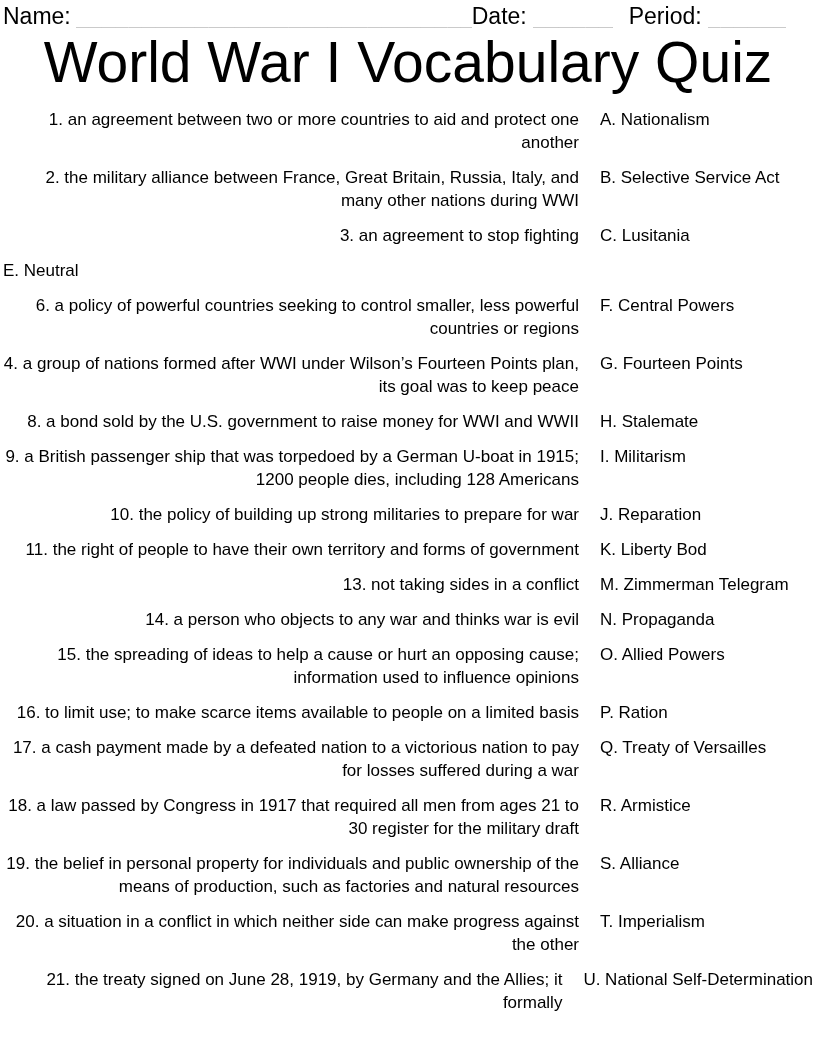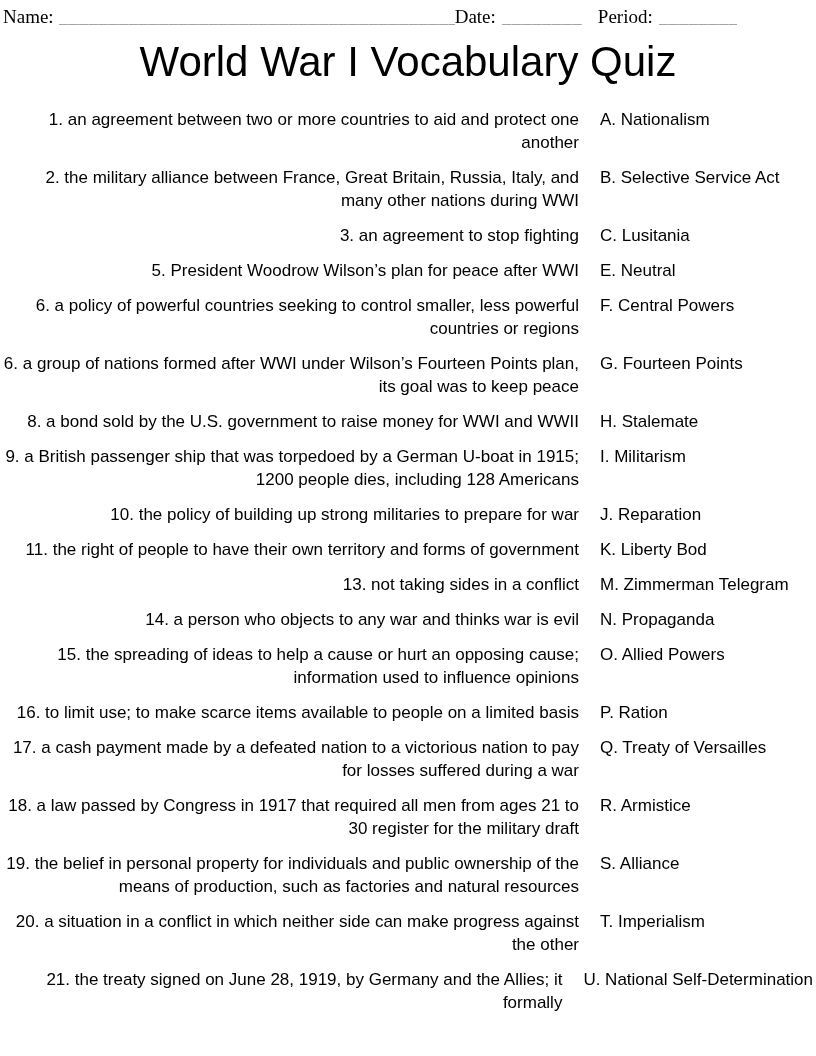--- a/index.html
+++ b/index.html
@@ -10,39 +10,38 @@
     background: #ffffff;
     overflow: hidden;
     box-sizing: border-box;
     padding: 5px 3px 0 3px;
     font-family: "Liberation Sans", "DejaVu Sans", sans-serif;
     color: #000000;
   }
   .header {
     display: flex;
     align-items: baseline;
-    font-size: 19px;
+    font-size: 23px;
     line-height: 23px;
     white-space: nowrap;
-    font-family: Liberation Serif, serif;
   }
   .blank-line {
     color: #a0a0a0;
     overflow: hidden;
     white-space: nowrap;
     flex: none;
     letter-spacing: 0.5px;
   }
   .name-line   { width: 396px; margin-left: 5px; }
   .date-label  { }
   .date-line   { width: 80px;  margin-left: 6px; }
   .period-label{ margin-left: 16px; }
   .period-line { width: 78px;  margin-left: 6px; }
   .title {
-    font-size: 42px;
+    font-size: 57px;
     font-weight: 400;
     text-align: center;
     margin: 3px 0 15px 0;
     line-height: 62px;
     letter-spacing: 0px;
   }
   .quiz-list { }
   .row {
     display: flex;
     align-items: flex-start;
@@ -78,29 +77,28 @@
     </div>
     <div class="row">
       <div class="def">2. the military alliance between France, Great Britain, Russia, Italy, and many other nations during WWI</div>
       <div class="term">B. Selective Service Act</div>
     </div>
     <div class="row">
       <div class="def">3. an agreement to stop fighting</div>
       <div class="term">C. Lusitania</div>
     </div>
     <div class="row">
-      <div class="def">5. President Woodrow Wilson’s plan for peace after WWI</div>
       <div class="term">E. Neutral</div>
     </div>
     <div class="row">
       <div class="def">6. a policy of powerful countries seeking to control smaller, less powerful countries or regions</div>
       <div class="term">F. Central Powers</div>
     </div>
     <div class="row">
-      <div class="def">6. a group of nations formed after WWI under Wilson’s Fourteen Points plan, its goal was to keep peace</div>
+      <div class="def">4. a group of nations formed after WWI under Wilson’s Fourteen Points plan, its goal was to keep peace</div>
       <div class="term">G. Fourteen Points</div>
     </div>
     <div class="row">
       <div class="def">8. a bond sold by the U.S. government to raise money for WWI and WWII</div>
       <div class="term">H. Stalemate</div>
     </div>
     <div class="row">
       <div class="def">9. a British passenger ship that was torpedoed by a German U-boat in 1915; 1200 people dies, including 128 Americans</div>
       <div class="term">I. Militarism</div>
     </div>

